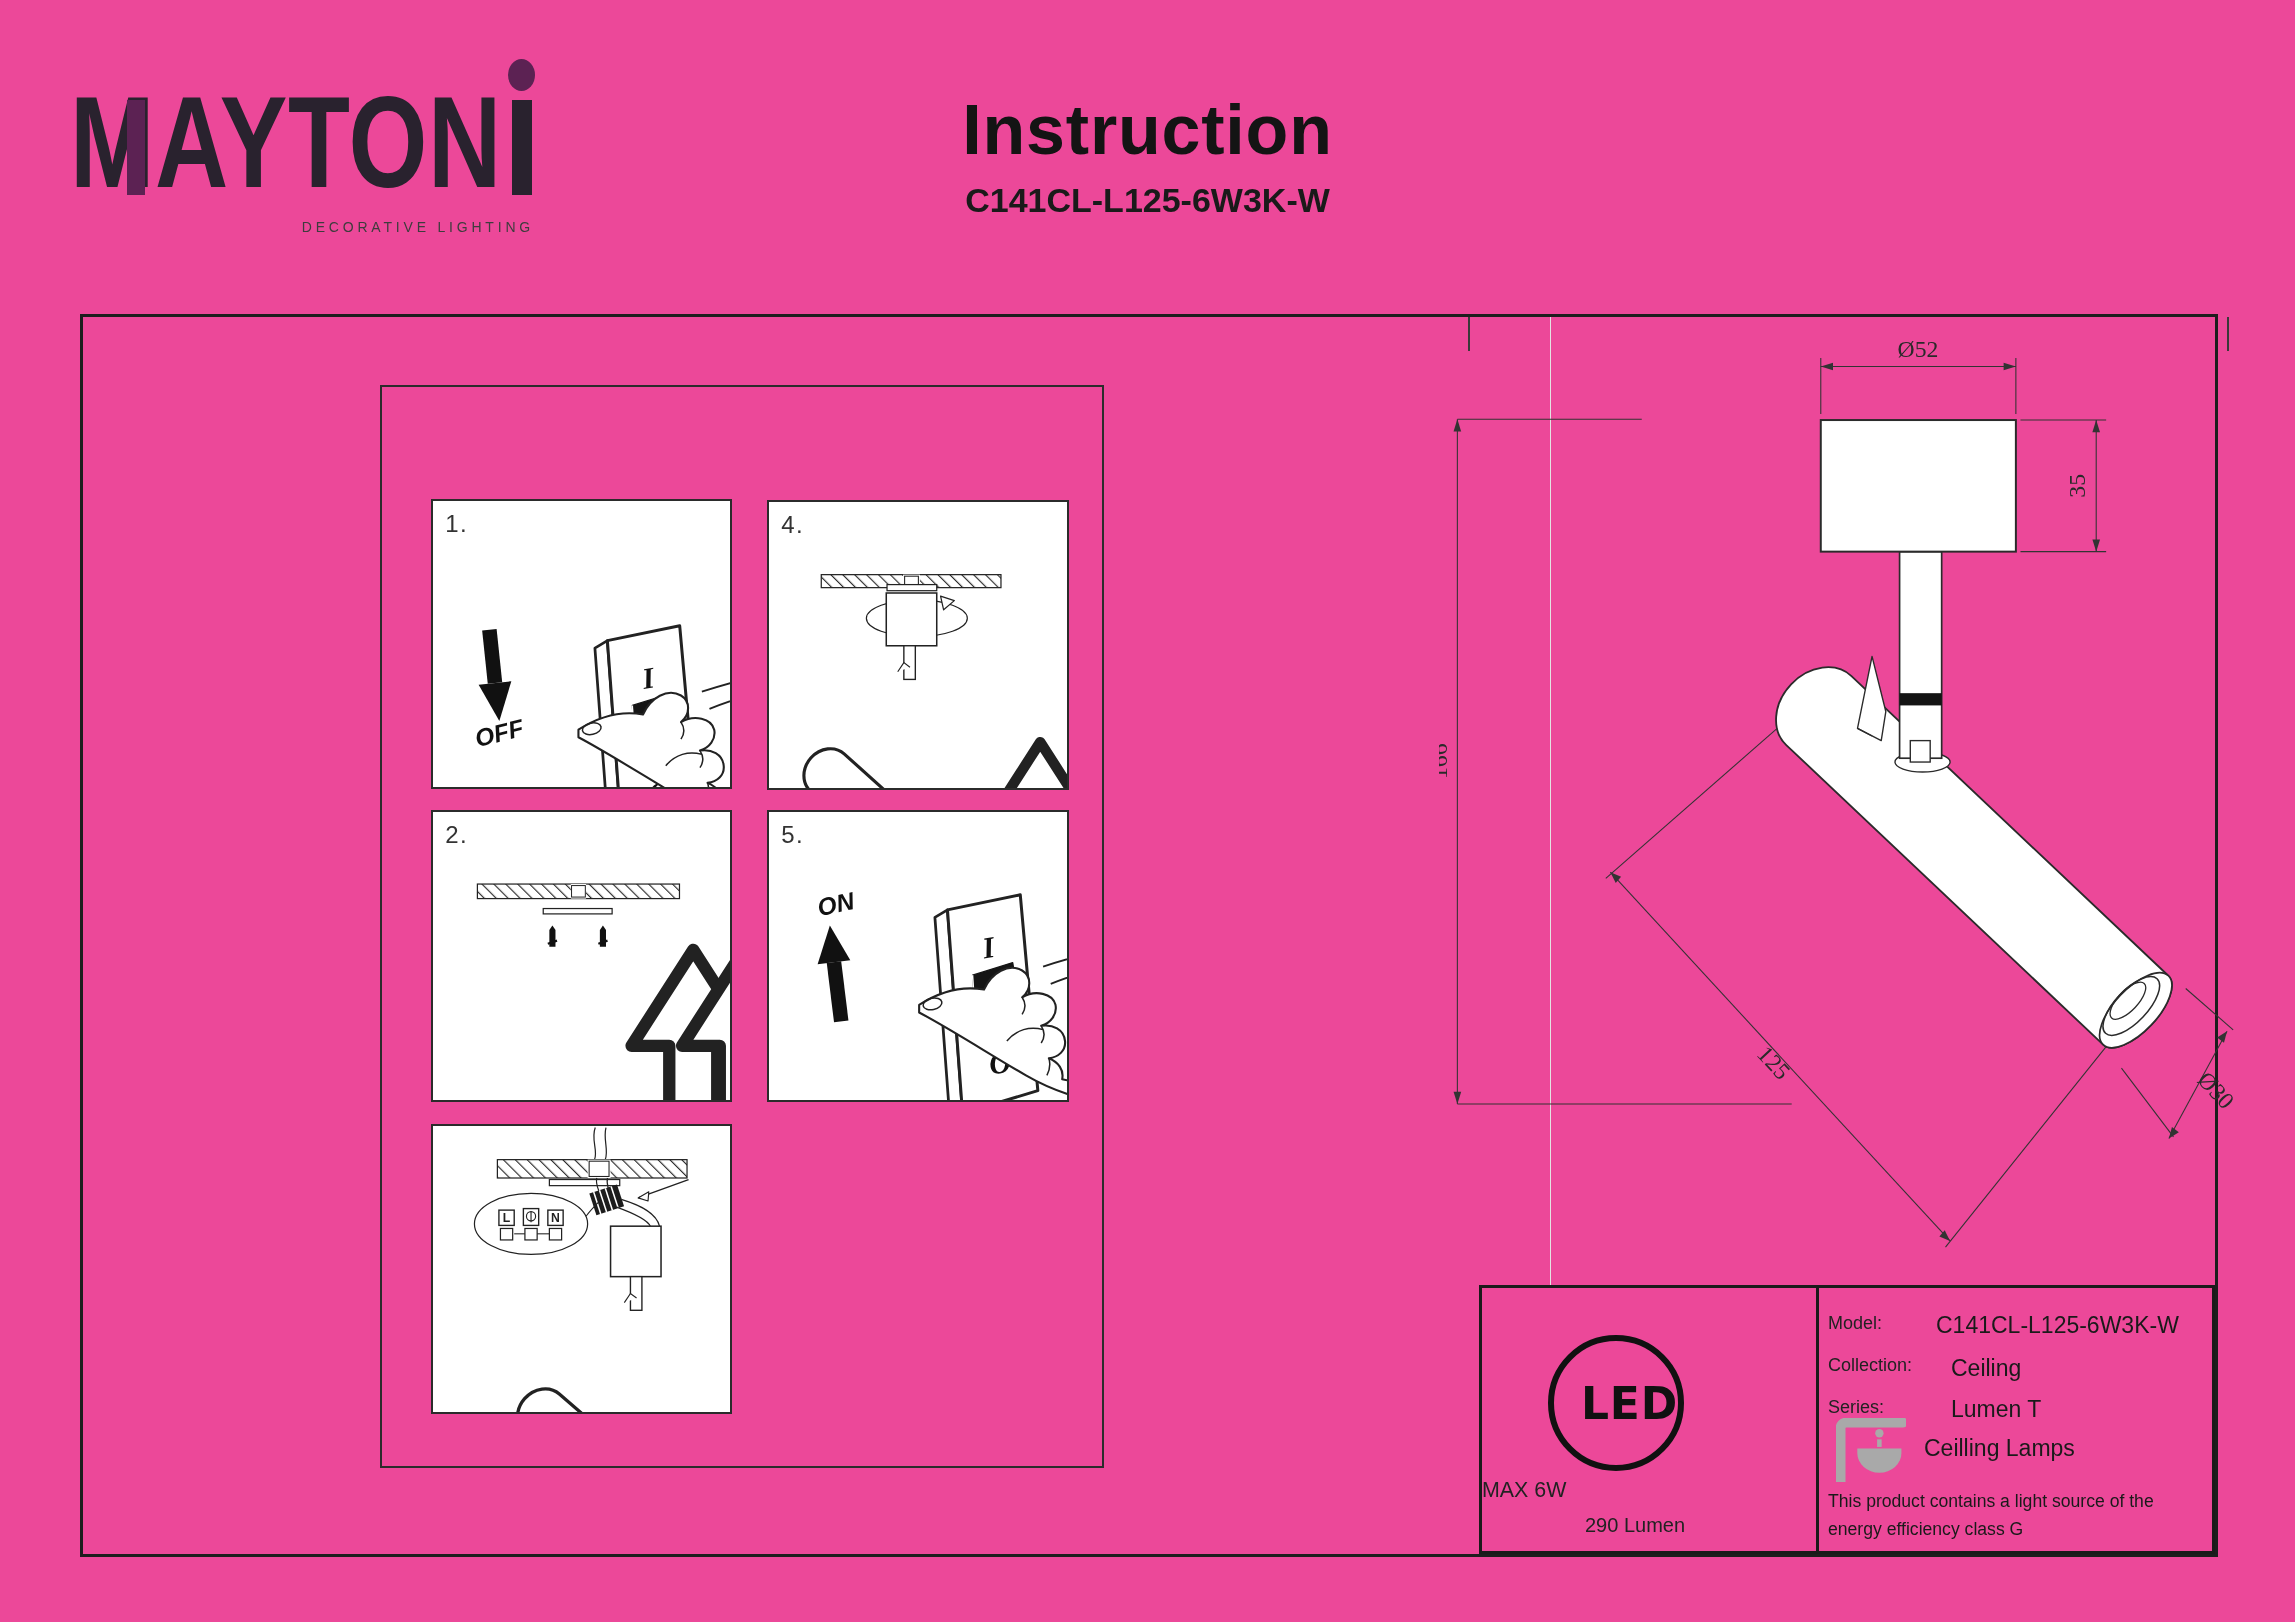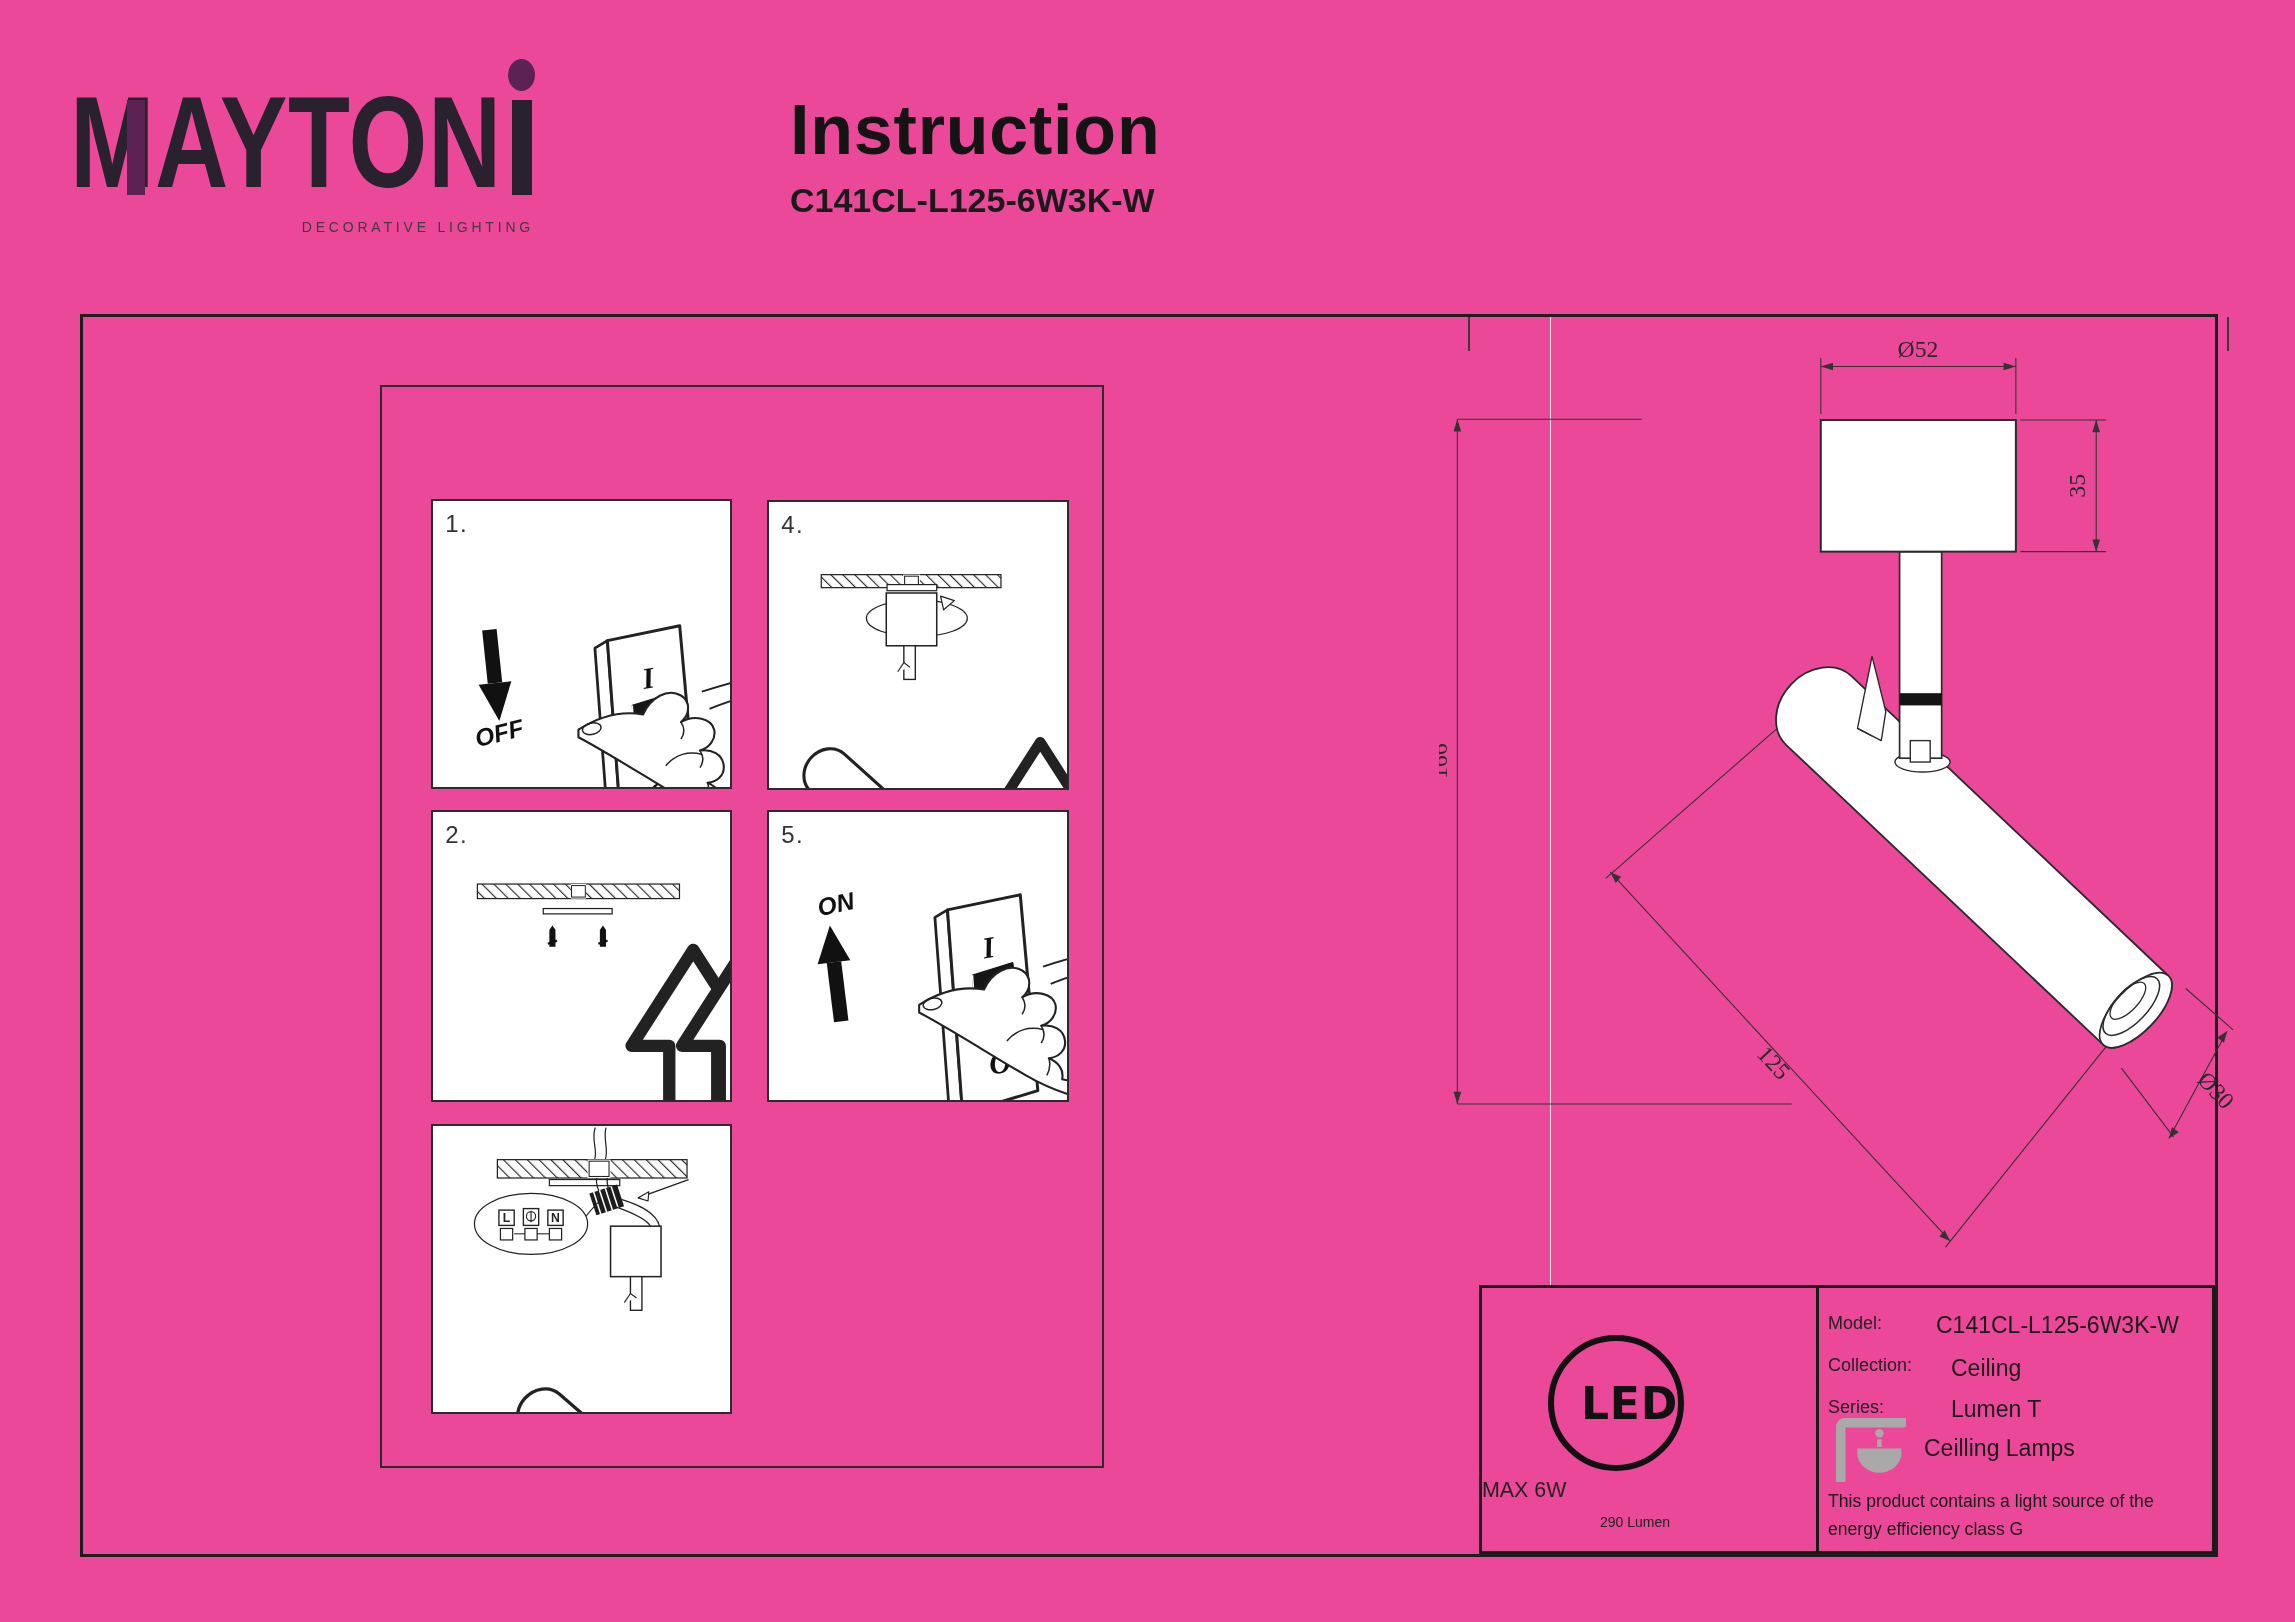--- a/index.html
+++ b/index.html
@@ -8,39 +8,39 @@
   
   #logo-row{position:absolute;left:70px;top:77px;width:536px;height:122px;}
   .brand-text{position:absolute;left:0;top:0;font-size:130px;line-height:130px;font-weight:700;
               color:#29222e;letter-spacing:0.8px;transform:scaleX(0.78);transform-origin:left top;white-space:nowrap;}
   .m-leg{position:absolute;left:57px;top:23px;width:17.6px;height:95px;}
   .brand-i-bar{position:absolute;left:442px;top:23px;width:20px;height:95px;background:#29222e;}
   .brand-i-dot{position:absolute;left:438px;top:-18.4px;width:27px;height:32px;border-radius:50%;}
   #tagline{position:absolute;left:70px;top:219px;width:464px;text-align:right;
            font-size:14px;letter-spacing:3.8px;color:#3d3d3d;font-weight:400;}
   
-  #title-block{position:absolute;left:790px;top:0;width:765px;text-align:left;}
+  #title-block{position:absolute;left:765px;top:0;width:765px;text-align:center;}
   #page-title{margin:0;margin-top:90px;font-size:70px;font-weight:700;color:#141414;letter-spacing:0.8px;}
   #page-model{margin:0;margin-top:10.7px;font-size:34px;font-weight:700;color:#1a1a1a;}
   
   #main-border{position:absolute;left:80px;top:314px;width:2132px;height:1237px;border:3.1px solid #1d1d1d;}
   .border-tick{position:absolute;top:317px;width:2.3px;height:34px;background:#3a3a3a;}
   #faint-divider{position:absolute;left:1550px;top:317px;width:0.8px;height:968px;background:#e3e3e3;}
   #panels-box{position:absolute;left:380px;top:385px;width:720px;height:1079px;border:2.3px solid #2b2b2b;}
   .panel{position:absolute;border:2.3px solid #2b2b2b;background:#fff;}
   .panel svg{display:block;width:100%;height:100%;}
   .panel-num{position:absolute;left:12.2px;top:9.2px;font-size:24px;color:#333;letter-spacing:1.5px;}
   
   #info-box{position:absolute;left:1479px;top:1285px;width:736px;height:269px;border:3.1px solid #1a1a1a;box-sizing:border-box;}
   #info-divider{position:absolute;left:334px;top:0;width:3.1px;height:100%;background:#1a1a1a;}
   #led-circle{position:absolute;left:66px;top:47px;width:124px;height:124px;border:6.1px solid #111;border-radius:50%;
               display:flex;align-items:center;justify-content:flex-end;}
   #led-text{font-family:"DejaVu Sans","Liberation Sans",sans-serif;font-size:44px;font-weight:800;letter-spacing:0.8px;color:#111;}
   #led-max{position:absolute;left:0;top:190px;width:306px;text-align:left;font-size:21.4px;color:#222;}
-  #led-lumen{position:absolute;left:0;top:226px;width:306px;text-align:center;font-size:14px;color:#222;}
+  #led-lumen{position:absolute;left:0;top:226px;width:306px;text-align:center;font-size:20px;color:#222;}
   .spec-label{position:absolute;left:346px;font-size:18px;color:#222;}
   .spec-value{position:absolute;font-size:23px;color:#1a1a1a;}
   #energy-note{position:absolute;left:346px;top:200px;width:360px;font-size:17.6px;line-height:27.5px;color:#1a1a1a;}
   #series-icon{position:absolute;left:354px;top:130px;}
   
   #tech-drawing{position:absolute;left:1439px;top:329px;width:811px;height:964px;}
   .dim-serif{font-family:"Liberation Serif","DejaVu Serif",serif;font-size:31px;fill:#2a2a2a;}
 </style>
 </head>
 <body>

